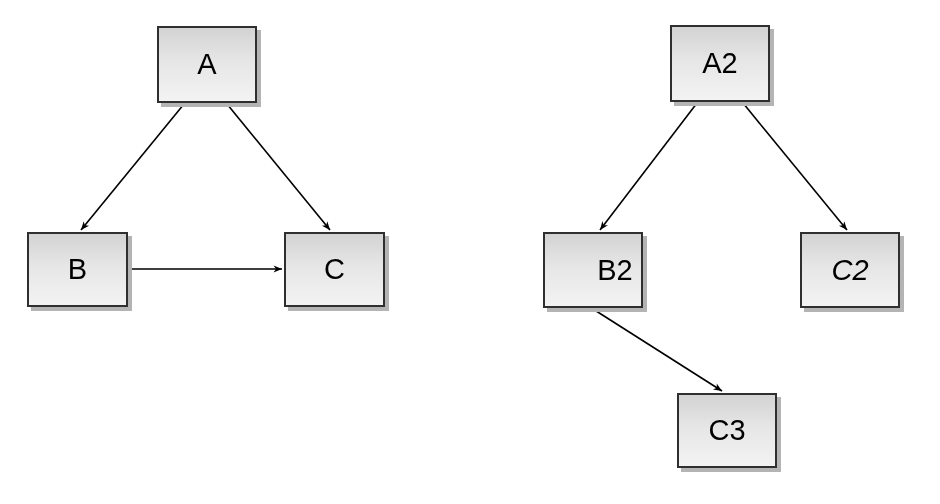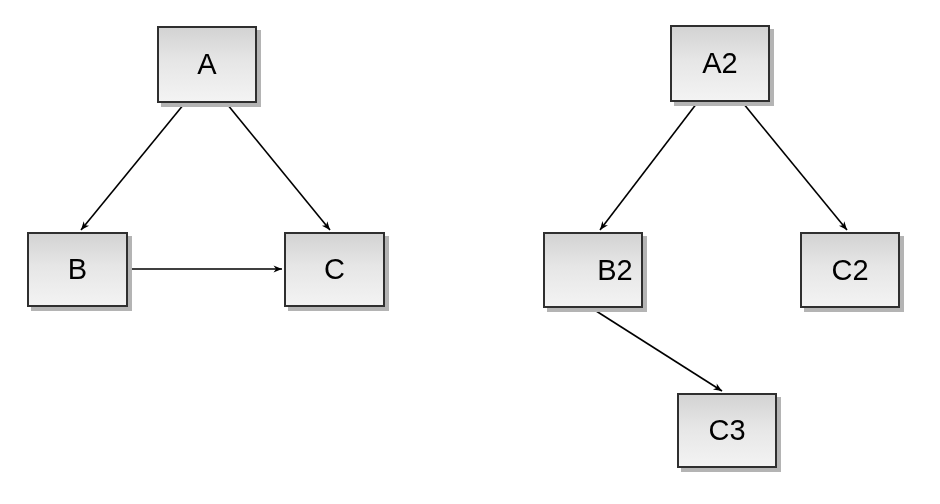--- a/index.html
+++ b/index.html
@@ -70,20 +70,20 @@
         <span>C</span>
       </div>
     </div>
     <div>
       <div class="node" style="left: 670px; top: 25px; width: 100px; height: 77px; text-align: center;">
         <span>A2</span>
       </div>
       <div class="node" style="left: 543px; top: 232px; width: 100px; height: 76px; padding-left: 44px;">
         <span>B2</span>
       </div>
-      <div class="node" style="left: 800px; top: 232px; width: 100px; height: 76px;">
+      <div class="node" style="left: 800px; top: 232px; width: 100px; height: 76px; font-style: italic;">
         <span>C2</span>
       </div>
       <div class="node" style="left: 677px; top: 393px; width: 100px; height: 75px;">
         <span>C3</span>
       </div>
     </div>
   </div>
 
 </body></html>

